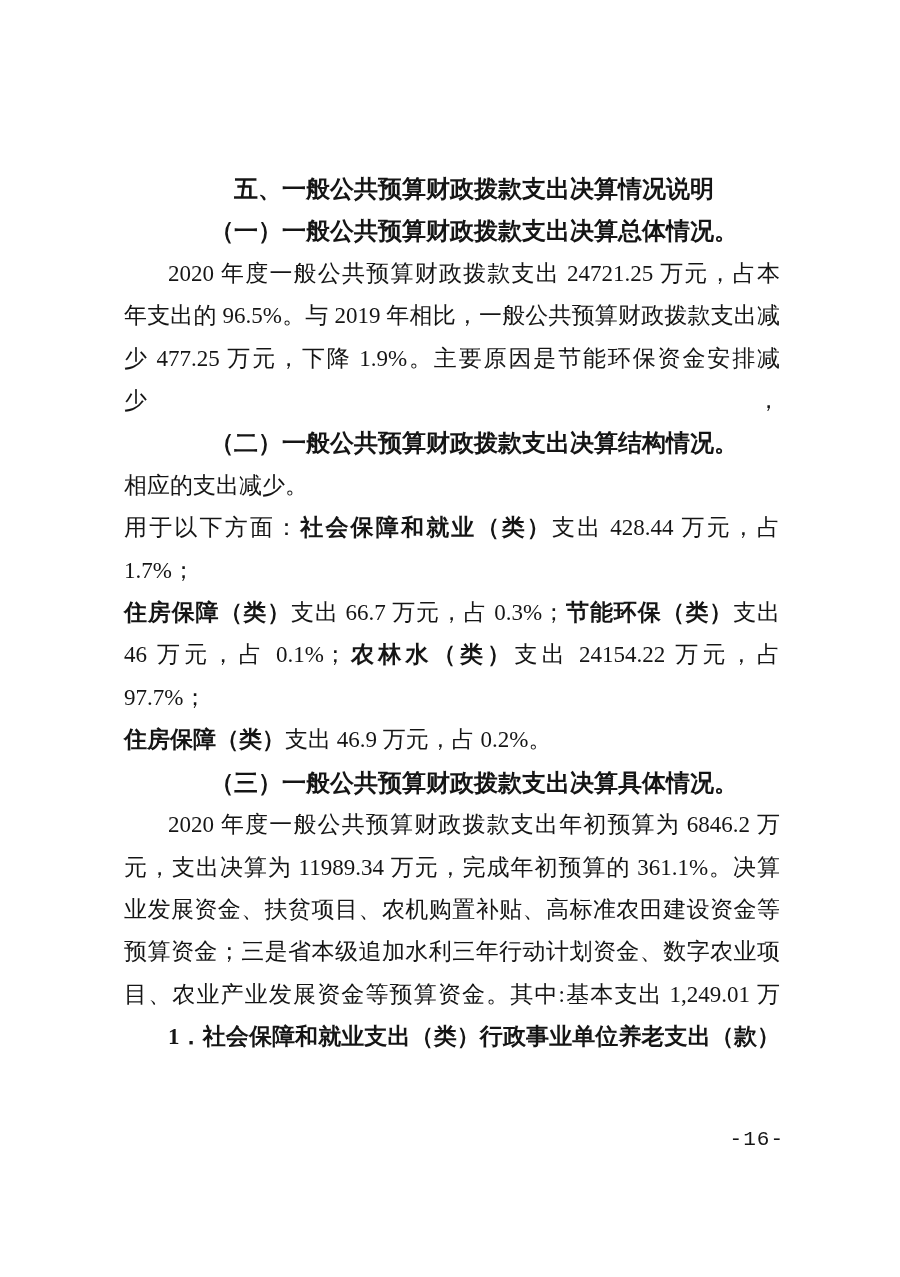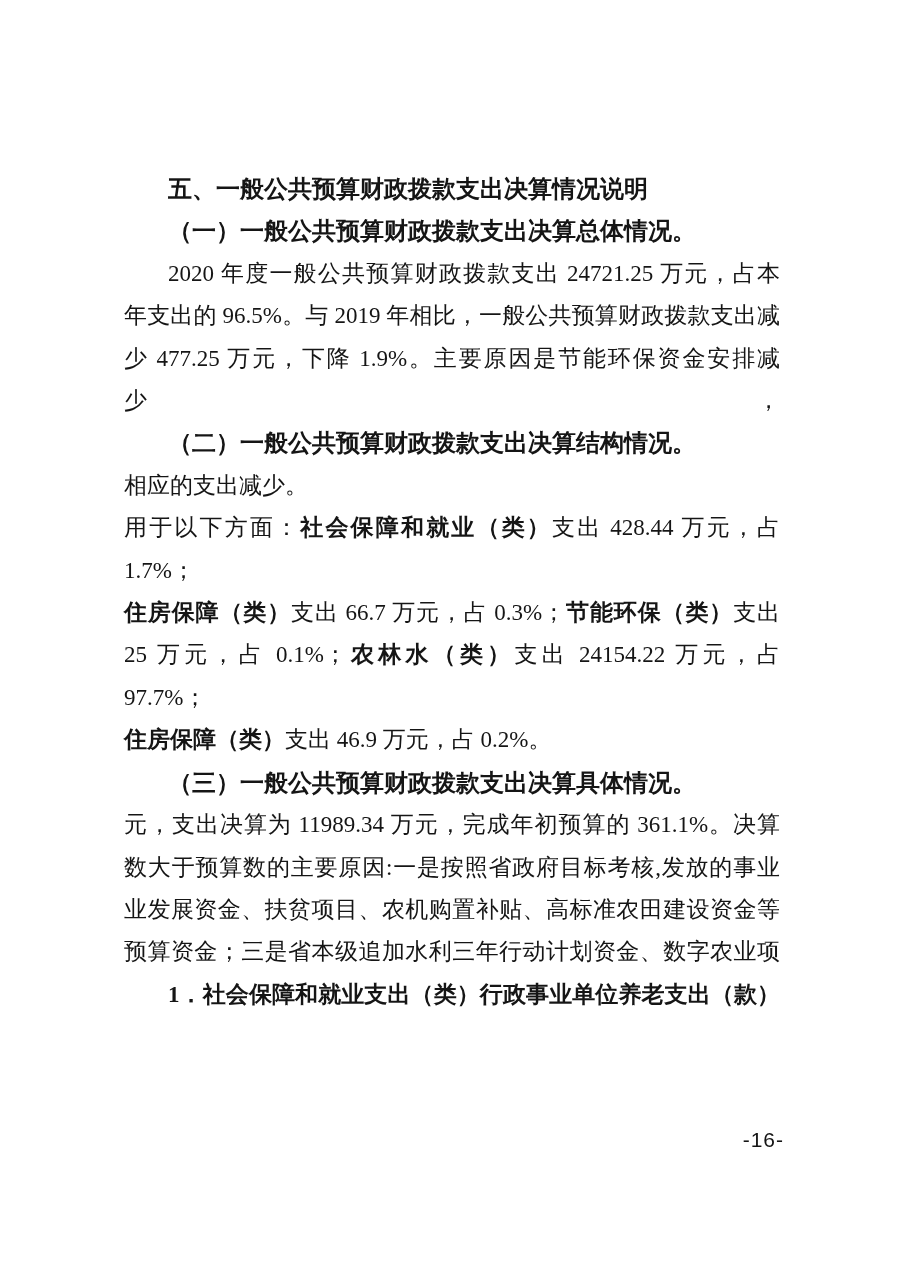--- a/index.html
+++ b/index.html
@@ -30,62 +30,64 @@
   }
   .line {
     min-height: 42.4px;
   }
   .just {
     text-align: justify;
     text-align-last: justify;
   }
   .ind {
     text-indent: 44px;
+    text-align: center;
   }
   .heading {
     font-weight: bold;
     font-size: 24px;
   }
   .bold {
     font-weight: bold;
   }
   .pagenum {
     position: absolute;
     top: 1128px;
     right: 116px;
     font-size: 21px;
     letter-spacing: 1px;
-    font-family: Liberation Sans, sans-serif;
+    font-family: Liberation Mono, monospace;
     color: #151515;
   }
 </style>
 </head>
 <body>
 
 <div class="page">
   <div class="content">
 
     <div class="line ind heading">五、一般公共预算财政拨款支出决算情况说明</div>
 
     <div class="line ind heading">（一）一般公共预算财政拨款支出决算总体情况。</div>
     <div class="line just ind">2020 年度一般公共预算财政拨款支出 24721.25 万元，占本</div>
     <div class="line just">年支出的 96.5%。与 2019 年相比，一般公共预算财政拨款支出减</div>
     <div class="line just">少 477.25 万元，下降 1.9%。主要原因是节能环保资金安排减少，</div>
     <div class="line ind heading">（二）一般公共预算财政拨款支出决算结构情况。</div>
 
     <div class="line">相应的支出减少。</div>
     <div class="line just"><span>用于以下方面：</span><span class="bold">社会保障和就业（类）</span><span>支出 428.44 万元，占 1.7%；</span></div>
     <div class="line just"><span class="bold">住房保障（类）</span><span>支出 66.7 万元，占 0.3%；</span><span class="bold">节能环保（类）</span><span>支出</span></div>
-    <div class="line just"><span>25 万元，占 0.1%；</span><span class="bold">农林水（类）</span><span>支出 24154.22 万元，占 97.7%；</span></div>
+    <div class="line just"><span>46 万元，占 0.1%；</span><span class="bold">农林水（类）</span><span>支出 24154.22 万元，占 97.7%；</span></div>
     <div class="line"><span class="bold">住房保障（类）</span><span>支出 46.9 万元，占 0.2%。</span></div>
 
     <div class="line ind heading">（三）一般公共预算财政拨款支出决算具体情况。</div>
+    <div class="line just ind">2020 年度一般公共预算财政拨款支出年初预算为 6846.2 万</div>
     <div class="line just">元，支出决算为 11989.34 万元，完成年初预算的 361.1%。决算</div>
-    <div class="line just">数大于预算数的主要原因:一是按照省政府目标考核,发放的事业</div>
     <div class="line just">业发展资金、扶贫项目、农机购置补贴、高标准农田建设资金等</div>
     <div class="line just">预算资金；三是省本级追加水利三年行动计划资金、数字农业项</div>
+    <div class="line just">目、农业产业发展资金等预算资金。其中:基本支出 1,249.01 万</div>
 
     <div class="line just ind bold">1．社会保障和就业支出（类）行政事业单位养老支出（款）</div>
 
   </div>
 
   <div class="pagenum">-16-</div>
 </div>
 
 </body></html>

